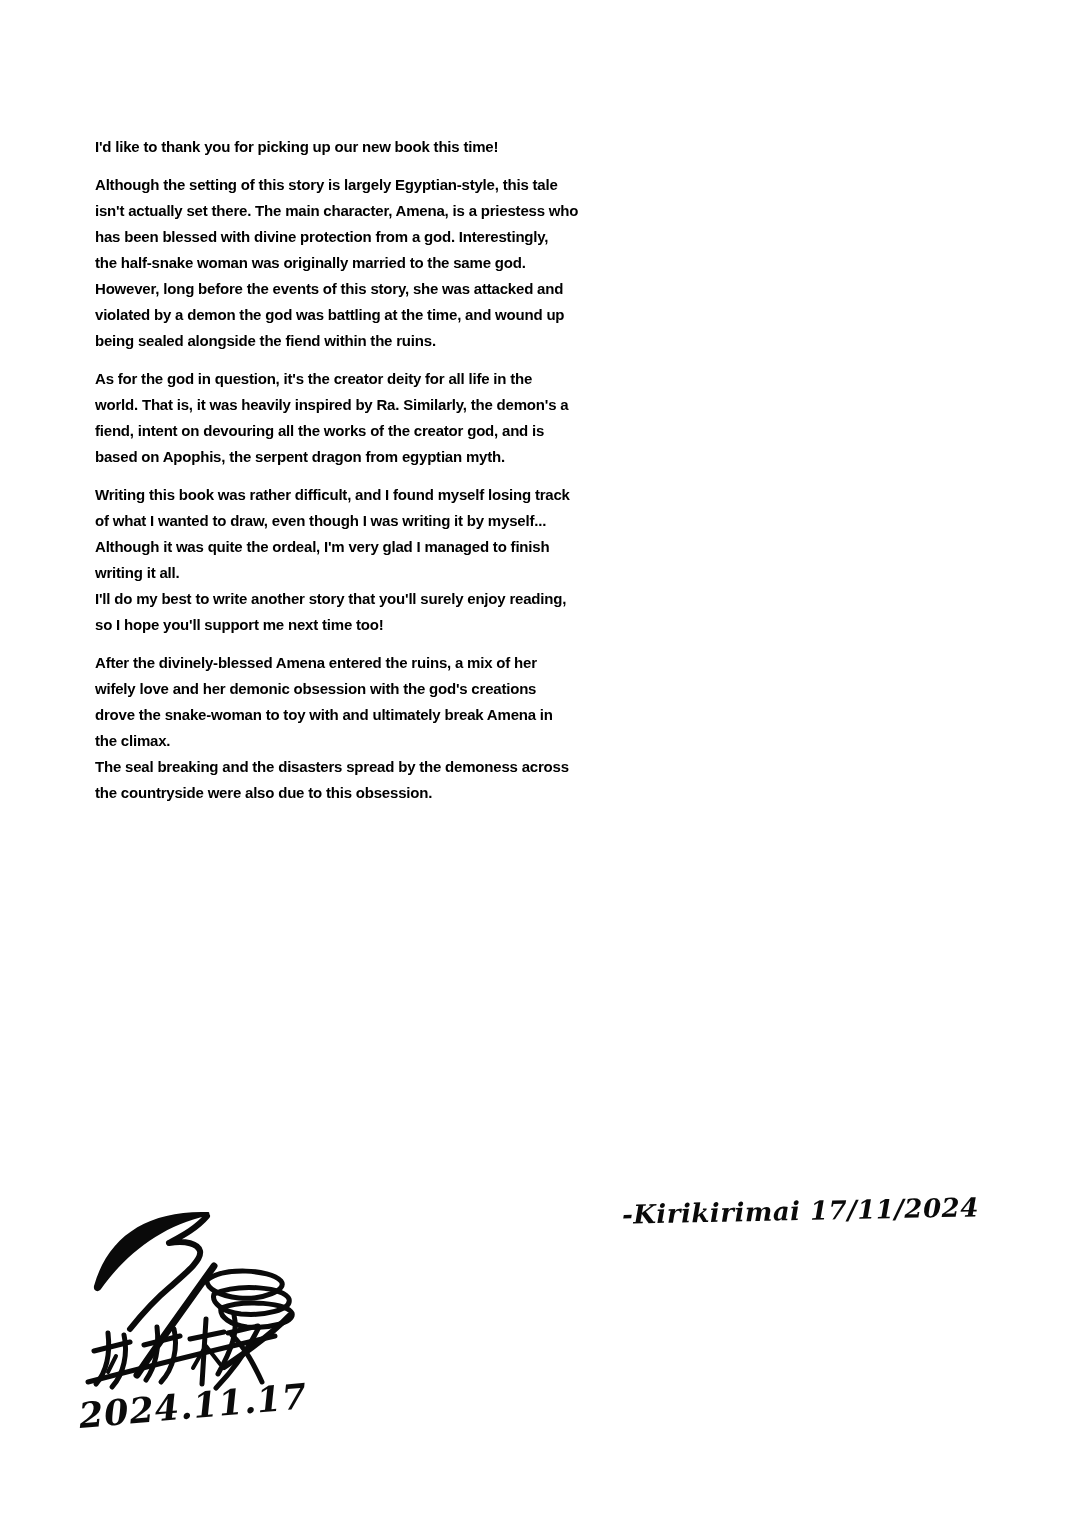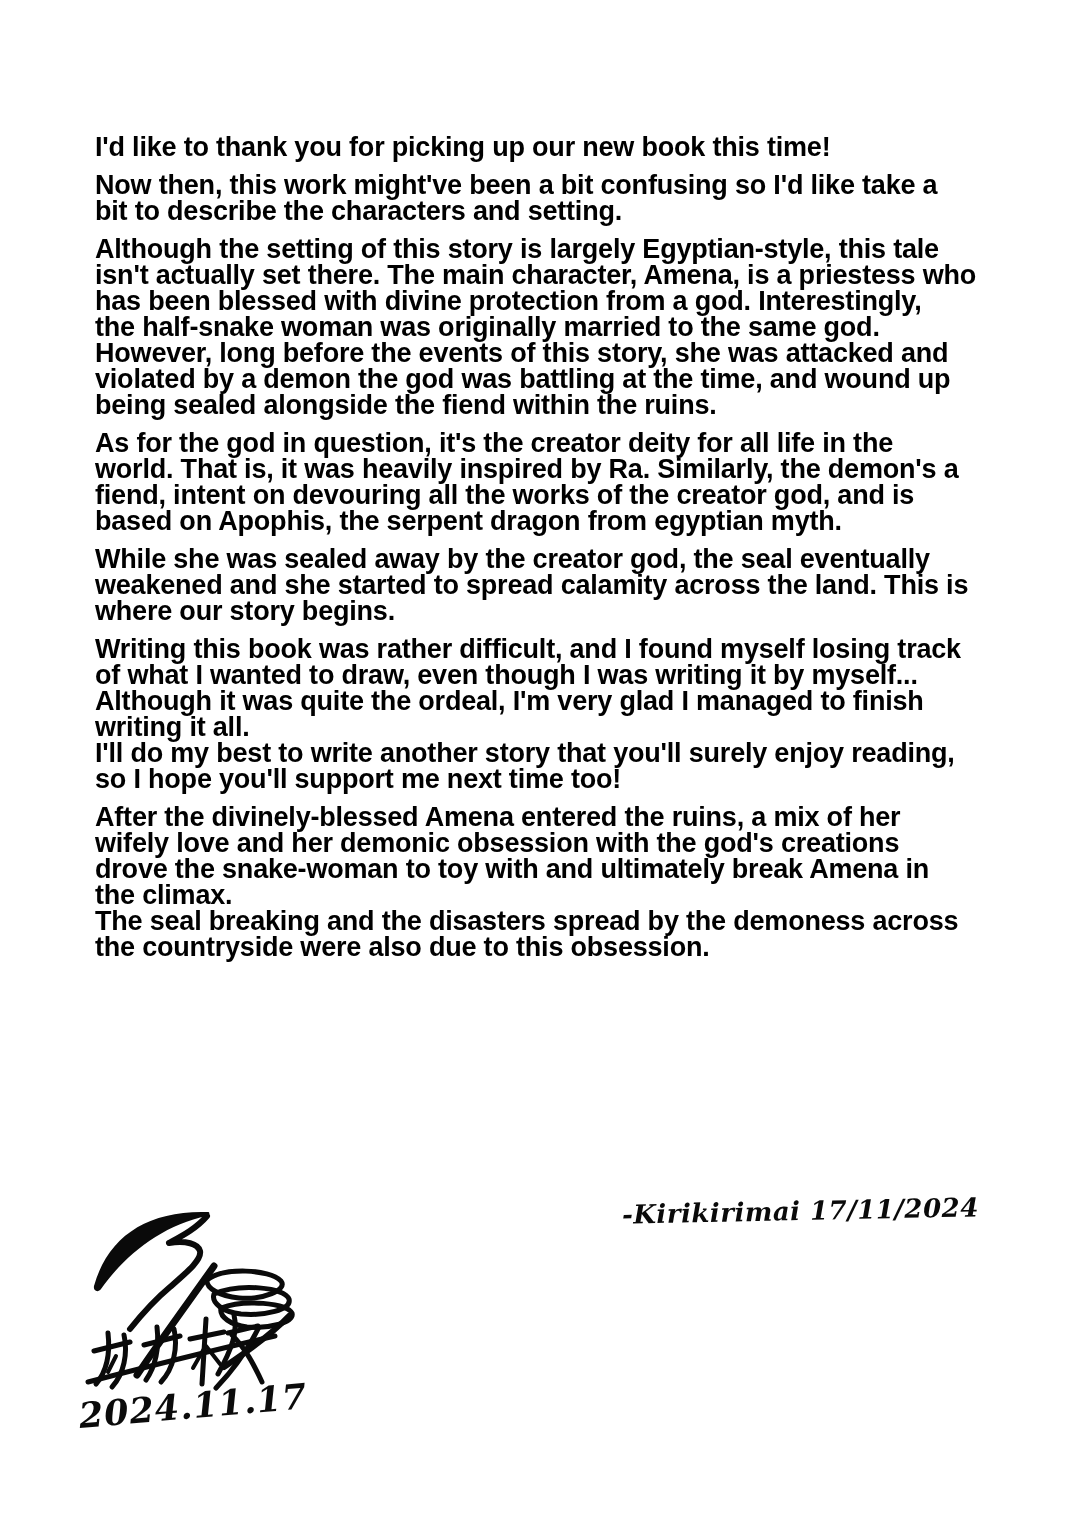--- a/index.html
+++ b/index.html
@@ -18,21 +18,21 @@
   .afterword {
     position: absolute;
     left: 95px;
     top: 134px;
     width: 915px;
   }
   .para {
     margin: 0 0 12px 0;
     font-family: "Liberation Sans", sans-serif;
     font-weight: 700;
-    font-size: 27px;
+    font-size: 15px;
     line-height: 26px;
     letter-spacing: -0.2px;
     color: #000000;
     white-space: pre-line;
   }
   .credit-line {
     position: absolute;
     left: 622px;
     top: 1196px;
     font-family: "DejaVu Serif", serif;
@@ -70,36 +70,31 @@
     letter-spacing: 1px;
   }
 </style>
 </head>
 <body>
 
 <div class="page">
 
   <div class="afterword">
     <p class="para">I'd like to thank you for picking up our new book this time!</p>
-    <p class="para">Now then, this work might've been a bit confusing so I'd like take a
-bit to describe the characters and setting.</p>
     <p class="para">Although the setting of this story is largely Egyptian-style, this tale
 isn't actually set there. The main character, Amena, is a priestess who
 has been blessed with divine protection from a god. Interestingly,
 the half-snake woman was originally married to the same god.
 However, long before the events of this story, she was attacked and
 violated by a demon the god was battling at the time, and wound up
 being sealed alongside the fiend within the ruins.</p>
     <p class="para">As for the god in question, it's the creator deity for all life in the
 world. That is, it was heavily inspired by Ra. Similarly, the demon's a
 fiend, intent on devouring all the works of the creator god, and is
 based on Apophis, the serpent dragon from egyptian myth.</p>
-    <p class="para">While she was sealed away by the creator god, the seal eventually
-weakened and she started to spread calamity across the land. This is
-where our story begins.</p>
     <p class="para">Writing this book was rather difficult, and I found myself losing track
 of what I wanted to draw, even though I was writing it by myself...
 Although it was quite the ordeal, I'm very glad I managed to finish
 writing it all.
 I'll do my best to write another story that you'll surely enjoy reading,
 so I hope you'll support me next time too!</p>
     <p class="para">After the divinely-blessed Amena entered the ruins, a mix of her
 wifely love and her demonic obsession with the god's creations
 drove the snake-woman to toy with and ultimately break  Amena in
 the climax.

